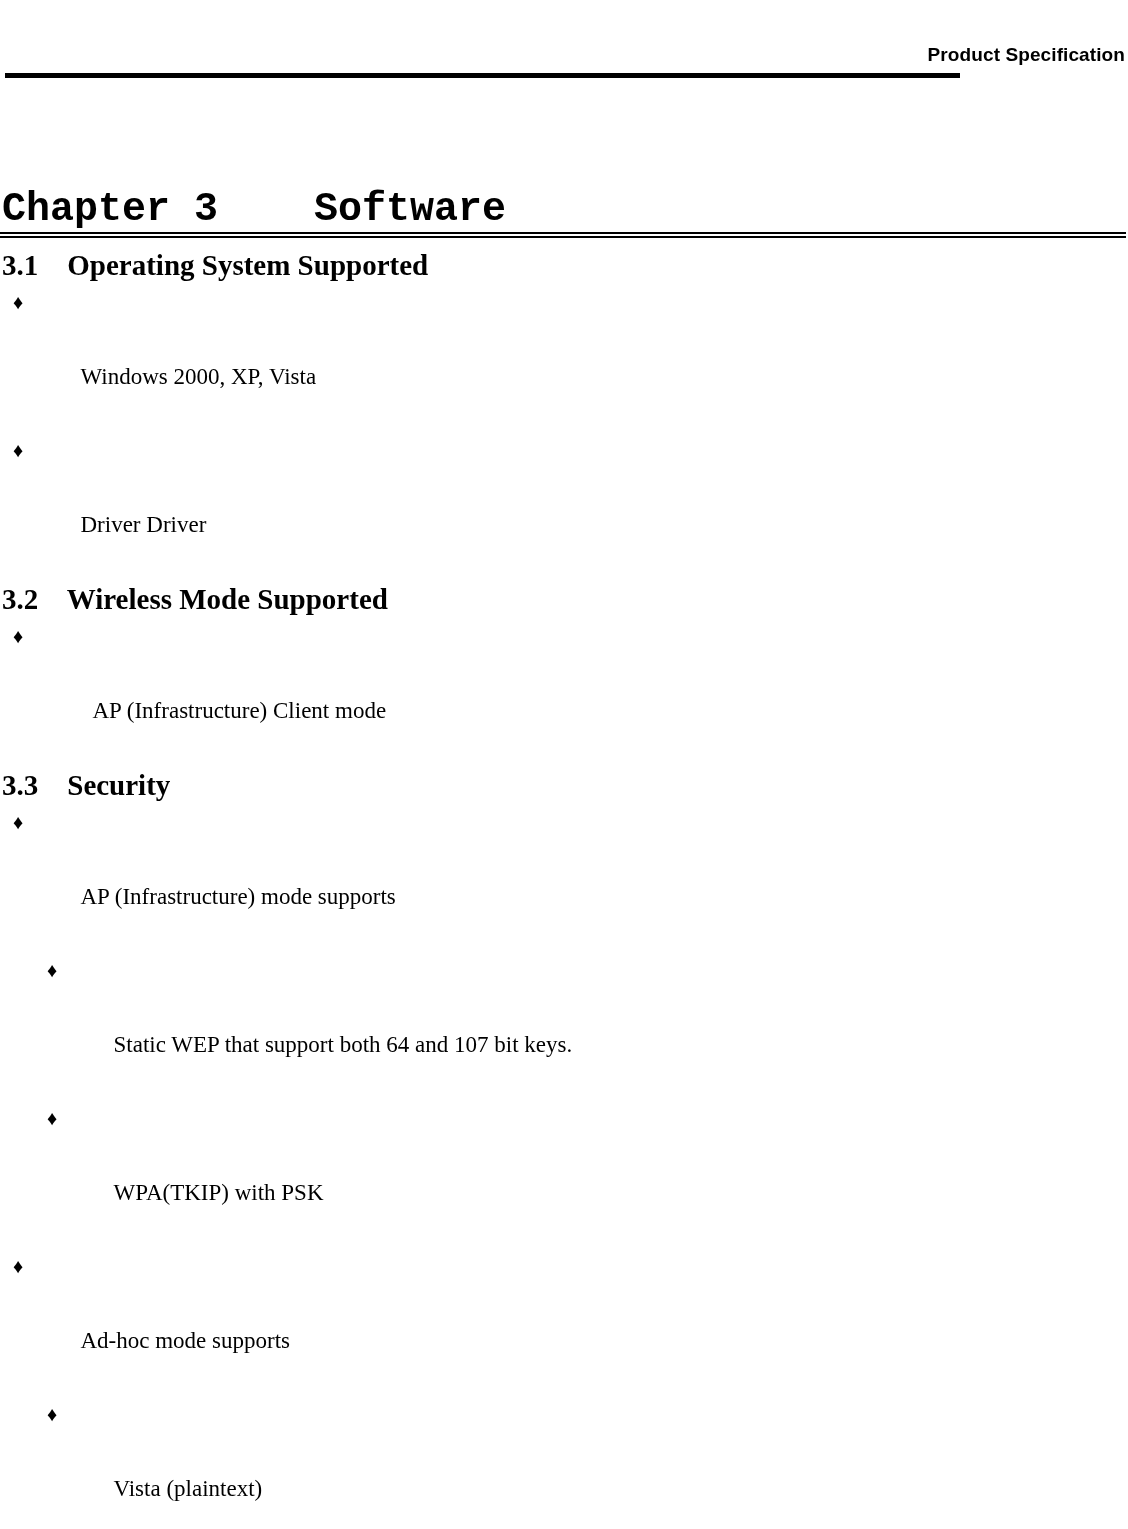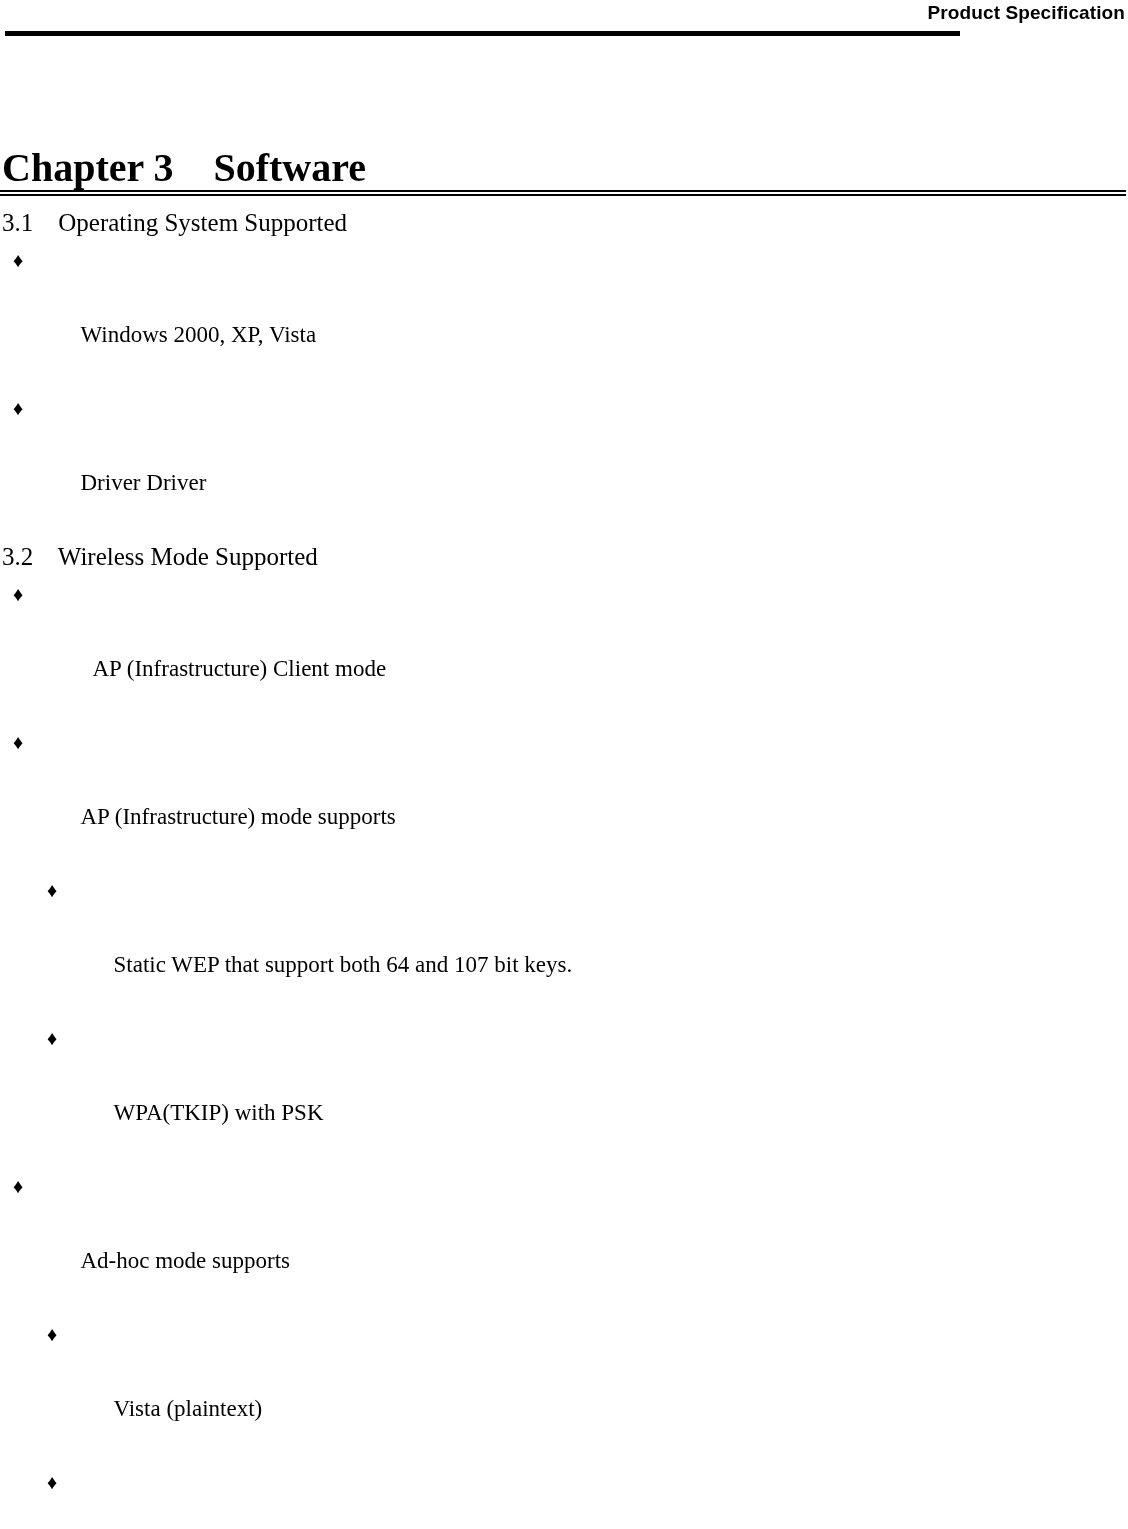--- a/index.html
+++ b/index.html
@@ -16,20 +16,21 @@
     color: #000000;
     overflow: hidden;
   }
 
   
   .page {
     position: absolute;
     inset: 0;
     width: 1128px;
     height: 1321px;
+    margin-top: 42px;
   }
 
   
   .page-header {
     position: absolute;
     top: 0;
     left: 0;
     width: 1128px;
     height: 40px;
   }
@@ -51,21 +52,21 @@
     width: 955px;
     height: 5px;
     background: #000000;
   }
 
   
   .chapter-title {
     position: absolute;
     left: 2px;
     top: 117px;
-    font-family: Liberation Serif, serif;
+    font-family: Liberation Mono, monospace;
     font-weight: bold;
     font-size: 40px;
     line-height: 48px;
     white-space: pre;
   }
 
   
   .section-rule {
     position: absolute;
     left: 0px;
@@ -80,22 +81,22 @@
   
   .content {
     position: absolute;
     left: 0;
     top: 204px;
     width: 1128px;
   }
 
   .sec-head {
     font-family: "Liberation Serif", "DejaVu Serif", serif;
-    font-weight: normal;
-    font-size: 25px;
+    font-weight: bold;
+    font-size: 29px;
     line-height: 38px;
     margin: 0;
     padding: 0 0 0 2px;
     white-space: pre;
   }
 
   .bullet-row {
     display: block;
     position: relative;
     font-size: 23px;
@@ -181,20 +182,21 @@
       <span class="label">Driver Driver</span>
     </div>
 
     <h2 class="sec-head">3.2    Wireless Mode Supported</h2>
 
     <div class="bullet-row lvl1-wide">
       <span class="mark">♦</span>
       <span class="label">AP (Infrastructure) Client mode</span>
     </div>
 
+    <h2 class="sec-head">3.3    Security</h2>
 
     <div class="bullet-row lvl1">
       <span class="mark">♦</span>
       <span class="label">AP (Infrastructure) mode supports</span>
     </div>
 
     <div class="bullet-row lvl2">
       <span class="mark">♦</span>
       <span class="label">Static WEP that support both 64 and 107 bit keys.</span>
     </div>

